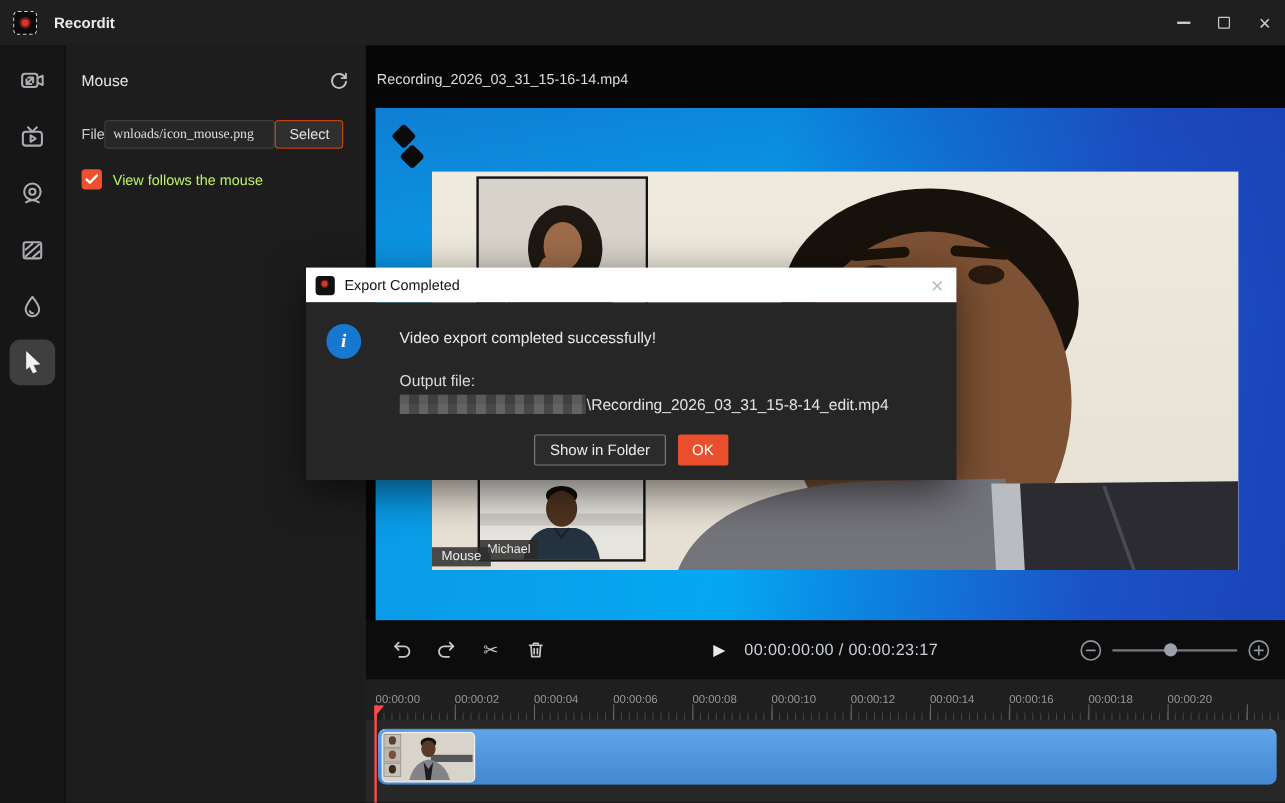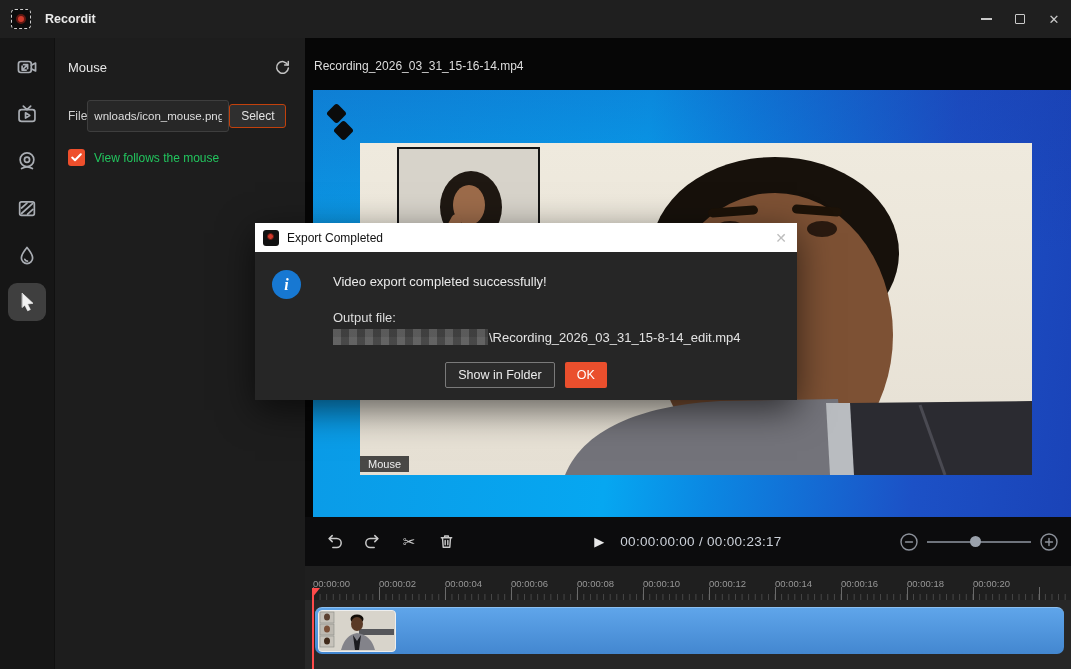--- a/index.html
+++ b/index.html
@@ -29,29 +29,29 @@
   .railitem svg { stroke:#a9adb3; fill:none; stroke-width:1.4; stroke-linecap:round; stroke-linejoin:round; }
 
   
   .panel { position:absolute; left:54px; top:38px; width:251px; height:631px;
     background:#1d1d1d; border-left:1px solid #101010; }
   .panel-head { display:flex; align-items:center; padding:19px 13px 0 13px; }
   .panel-title { font-size:13px; color:#e7e7e7; }
   .reset-btn { margin-left:auto; display:grid; place-items:center; width:20px; height:20px; }
   .file-row { display:flex; align-items:center; padding:0 8px 0 13px; margin-top:23px; gap:0; }
   .file-label { font-size:12px; color:#cfcfcf; }
-  .file-input { width:142px; height:32px; background:#272727; border:1px solid #3e3e3e;
+  .file-input { width:142px; height:24px; background:#272727; border:1px solid #3e3e3e;
     border-radius:3px; color:#dedede; font-size:11.5px; padding:4px 6px;
-    font-family:Liberation Sans, sans-serif; }
+    font-family:Liberation Serif, serif; }
   .select-btn { width:57px; height:24px; background:#2f2f2f; border:1px solid #c2410c;
     border-radius:3px; color:#e2e2e2; font-size:12px; }
   .check-row { display:flex; align-items:center; gap:9px; padding-left:13px; margin-top:17px; }
   .checkbox { width:17px; height:17px; border-radius:3px; background:#ee4f2c;
     display:grid; place-items:center; }
-  .check-label { font-size:12px; color:#22c55e; }
+  .check-label { font-size:12px; color:#bef264; }
 
   
   .stage { position:absolute; left:305px; top:38px; width:766px; height:631px; background:#060606; }
   .stage-header { position:absolute; left:0; top:2px; width:908px; height:52px;
     display:flex; align-items:center; }
   .filename { margin-left:9px; font-size:12px; color:#dddddd; }
   .export-btn { margin-left:auto; margin-right:9px; height:28px; padding:0 13px;
     background:#f1512b; border:none; border-radius:6px; color:#ffffff; font-size:13px;
     font-weight:bold; display:flex; align-items:center; gap:12px; }
 
@@ -268,20 +268,31 @@
           <svg width="139" height="108" viewBox="0 0 139 108">
             <rect width="139" height="108" fill="#d7d3ca"></rect>
             <ellipse cx="72" cy="58" rx="31" ry="36" fill="#1f1812"></ellipse>
             <ellipse cx="70" cy="56" rx="16" ry="20" fill="#9c6b4a"></ellipse>
             <path d="M30 108 Q40 84 70 82 Q104 84 114 108 Z" fill="#1d1d1f"></path>
             <rect x="48" y="64" width="11" height="28" rx="5" fill="#9c6b4a" transform="rotate(28 53 78)"></rect>
           </svg>
           <div class="nametag">Maya A</div>
         </div>
 
+        <div class="pip pip-bottom">
+          <svg width="136" height="66" viewBox="0 0 136 66">
+            <rect width="136" height="66" fill="#e7e5df"></rect>
+            <rect x="0" y="28" width="136" height="10" fill="#cfccc4"></rect>
+            <ellipse cx="68" cy="13" rx="13" ry="8" fill="#120d08"></ellipse>
+            <ellipse cx="68" cy="24" rx="13" ry="15" fill="#4f3320"></ellipse>
+            <path d="M36 66 Q40 44 56 40 L80 40 Q96 44 100 66 Z" fill="#253340"></path>
+            <path d="M62 40 L68 48 L74 40" stroke="#16202a" stroke-width="1.5" fill="none"></path>
+          </svg>
+          <div class="nametag">Michael</div>
+        </div>
 
         <div class="nametag-main">Mouse</div>
       </div>
     </div>
 
     <div class="playerbar">
       <div class="edit-tools">
         <div class="tool">
           <svg width="18" height="18" viewBox="0 0 18 18">
             <path d="M6.2 2.6 L3.2 5.6 L6.2 8.6"></path>

